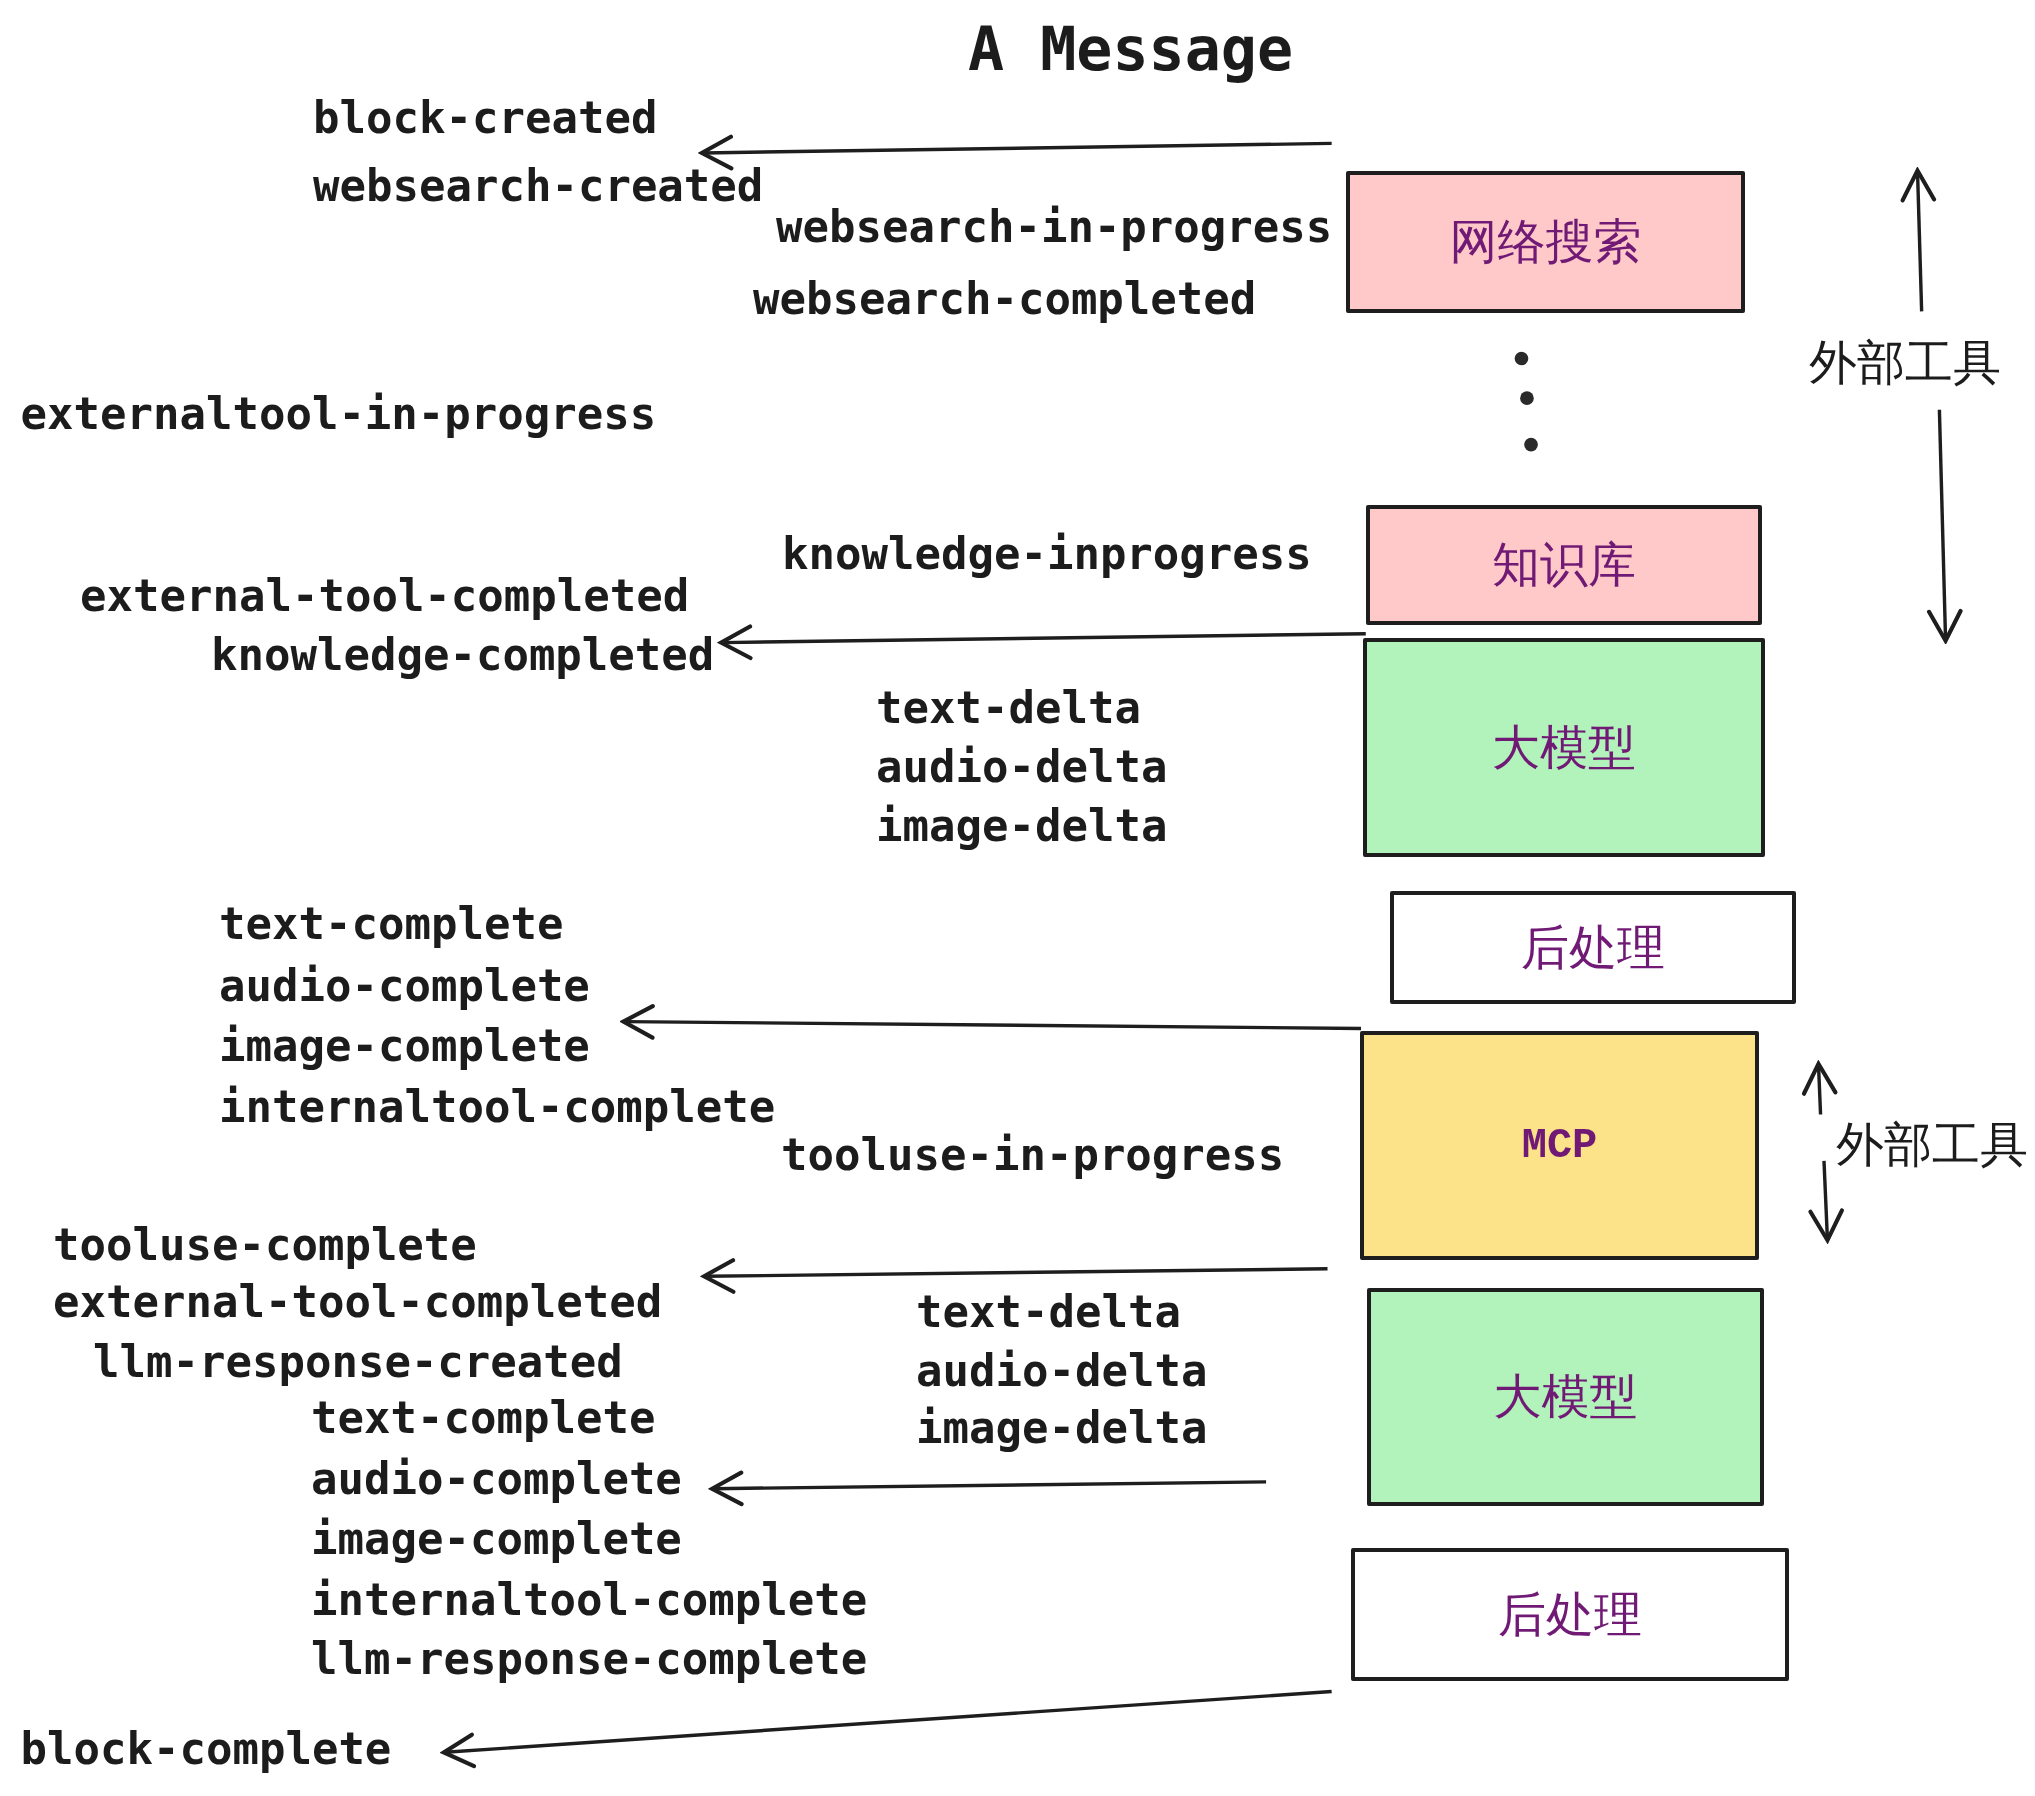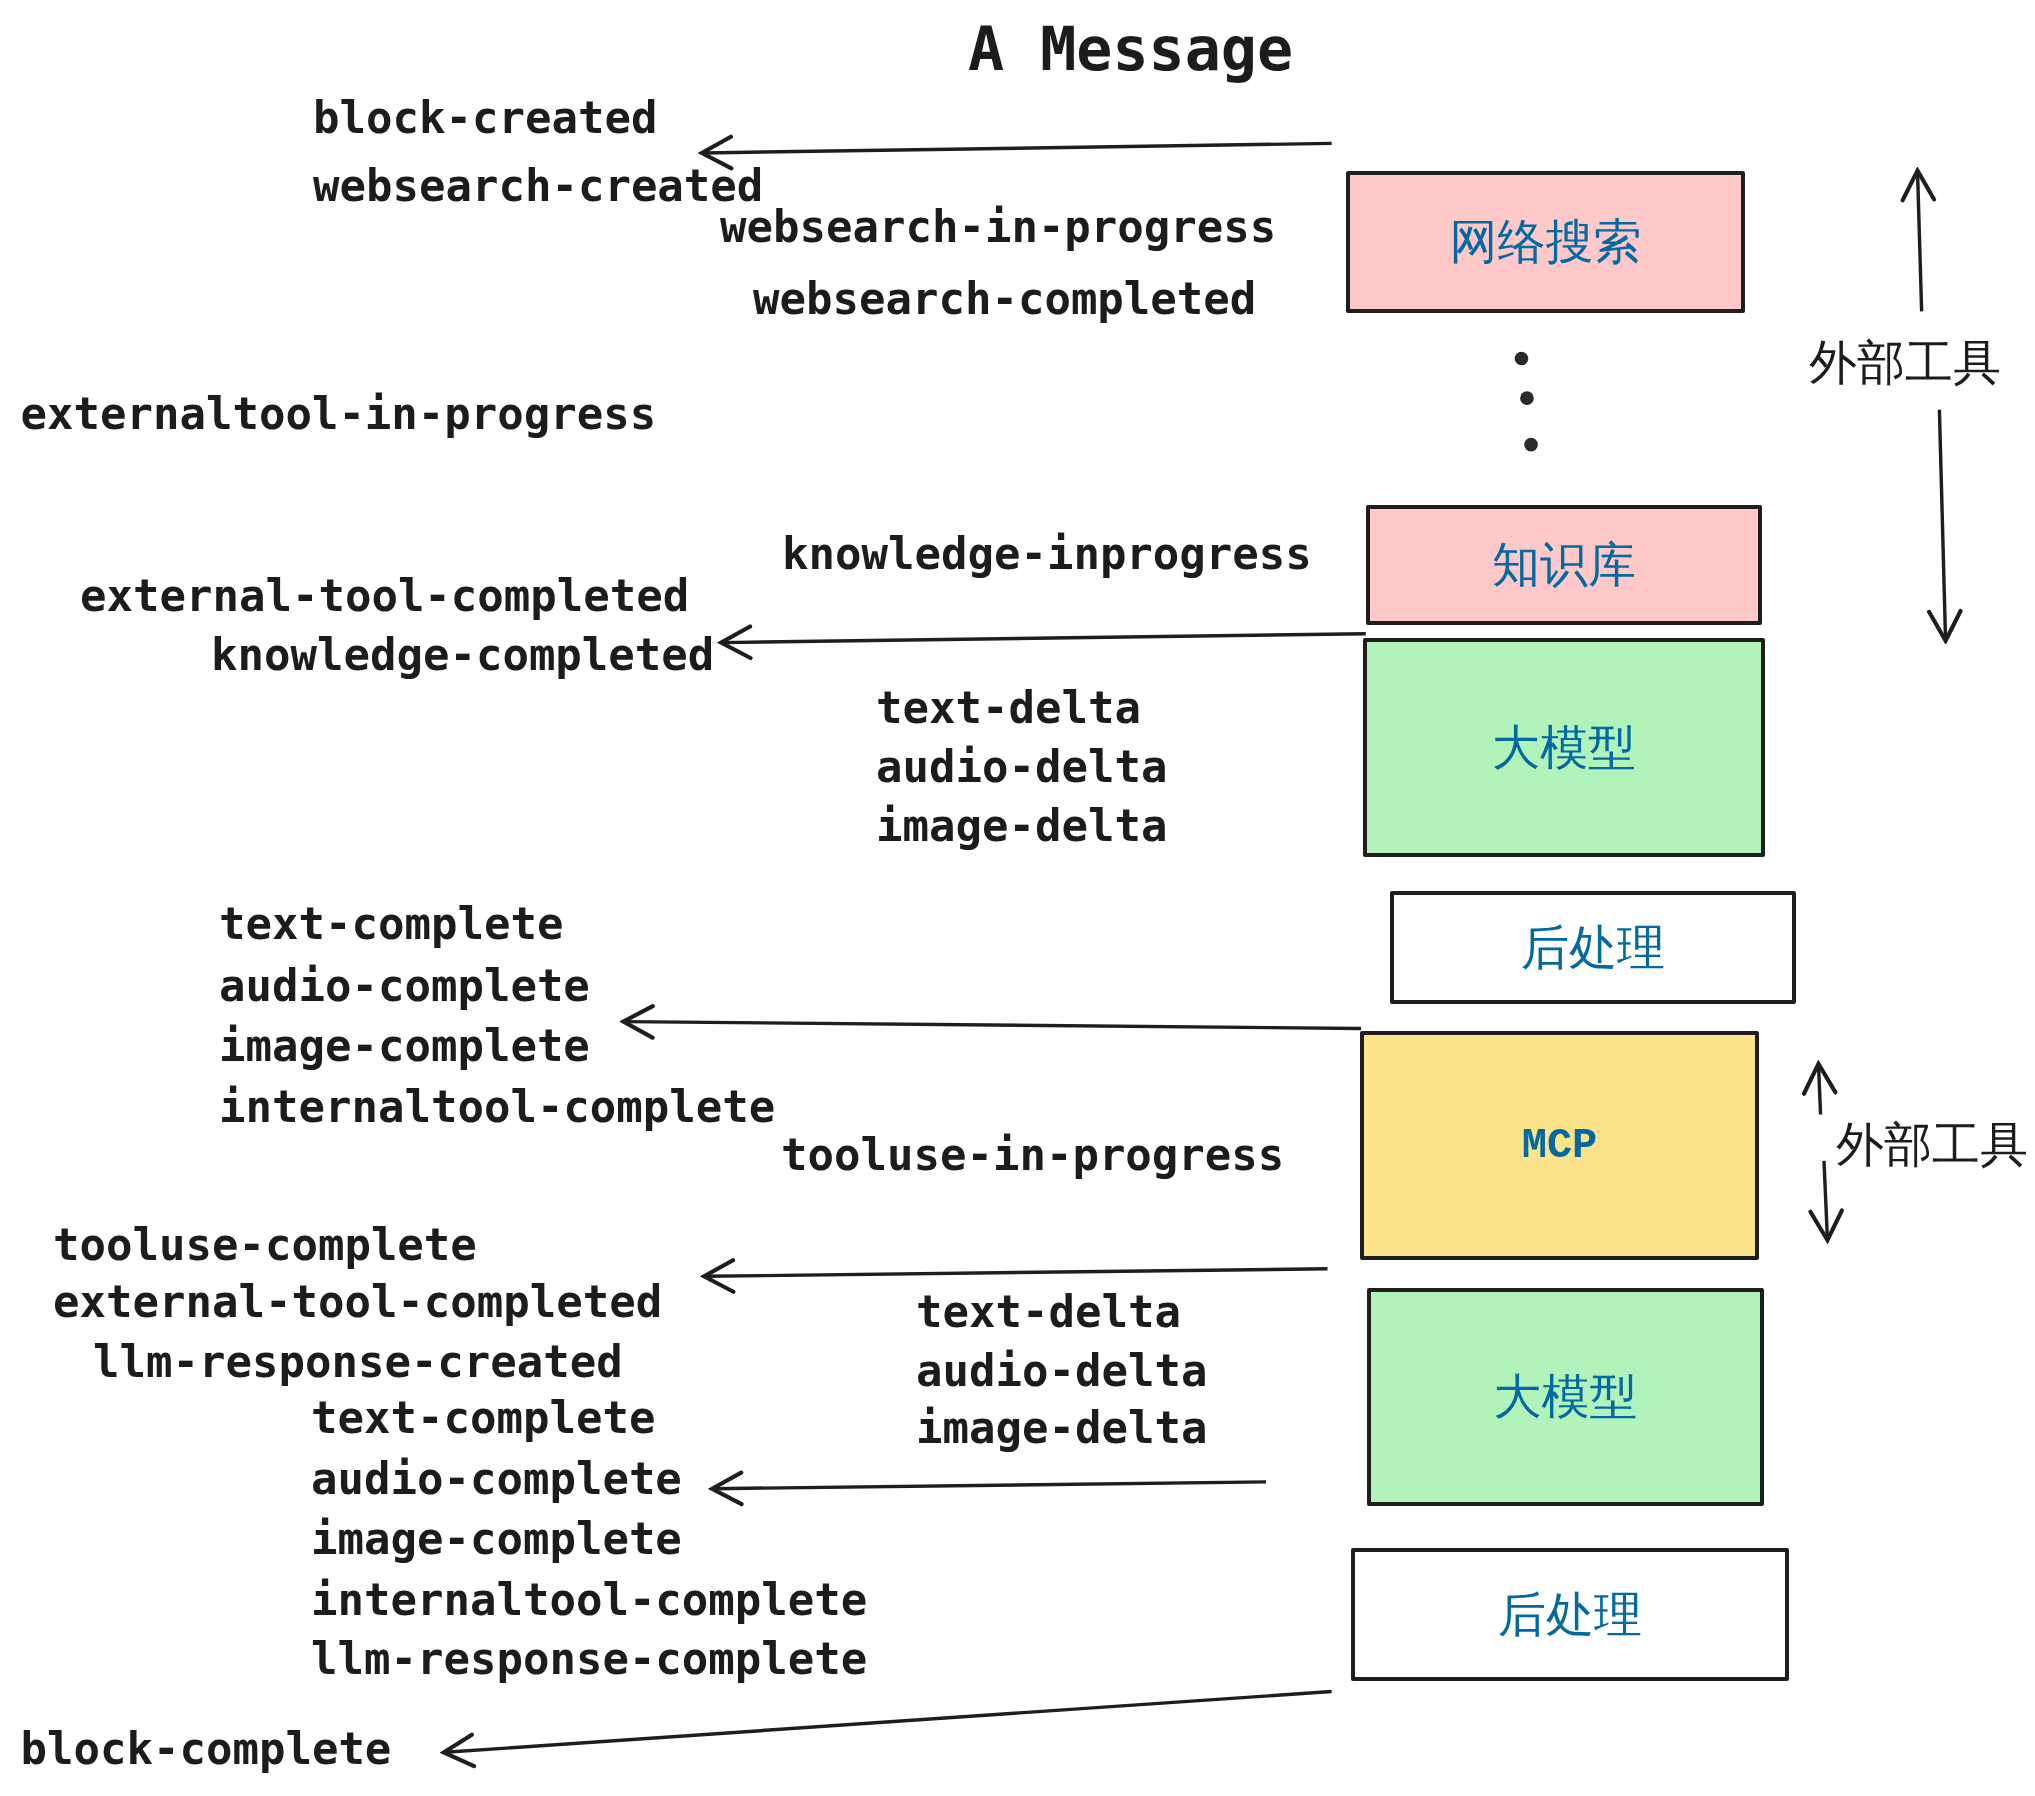--- a/index.html
+++ b/index.html
@@ -34,21 +34,21 @@
     border:4.1px solid #1e1e1e;
     border-radius:2px;
     display:flex;
     align-items:center;
     justify-content:center;
     box-sizing:border-box;
   }
   .box-label{
     font-family:"Liberation Sans","DejaVu Sans",sans-serif;
     font-size:48px;
-    color:#0369a1;
+    color:#701a75;
     white-space:nowrap;
   }
   .box-label.mono{
     font-family:Liberation Mono, monospace;
     font-weight:bold;
     font-size:42px;
   }
   .side-label{
     position:absolute;
     font-family:"Liberation Sans","DejaVu Sans",sans-serif;
@@ -96,21 +96,21 @@
 
     <circle cx="2228" cy="525" r="10" fill="#2a2a2a"></circle>
     <circle cx="2236" cy="583" r="10" fill="#2a2a2a"></circle>
     <circle cx="2242" cy="651" r="10" fill="#2a2a2a"></circle>
   </svg>
 
   <div class="title" style="left:968px; top:13.7px;">A Message</div>
 
   <div class="event" style="left:313px; top:90px;">block-created</div>
   <div class="event" style="left:313px; top:158px;">websearch-created</div>
-  <div class="event" style="left:720px; top:199px;">websearch-in-progress</div>
+  <div class="event" style="left:776px; top:199px;">websearch-in-progress</div>
   <div class="event" style="left:753px; top:271px;">websearch-completed</div>
   <div class="event" style="left:20.5px; top:386px;">externaltool-in-progress</div>
   <div class="event" style="left:782px; top:526px;">knowledge-inprogress</div>
   <div class="event" style="left:80px; top:568px;">external-tool-completed</div>
   <div class="event" style="left:190px; top:627px;margin-left:21px;">knowledge-completed</div>
   <div class="event" style="left:876px; top:680px;">text-delta</div>
   <div class="event" style="left:876px; top:739px;">audio-delta</div>
   <div class="event" style="left:876px; top:798px;">image-delta</div>
   <div class="event" style="left:219px; top:896px;">text-complete</div>
   <div class="event" style="left:219px; top:958px;">audio-complete</div>

